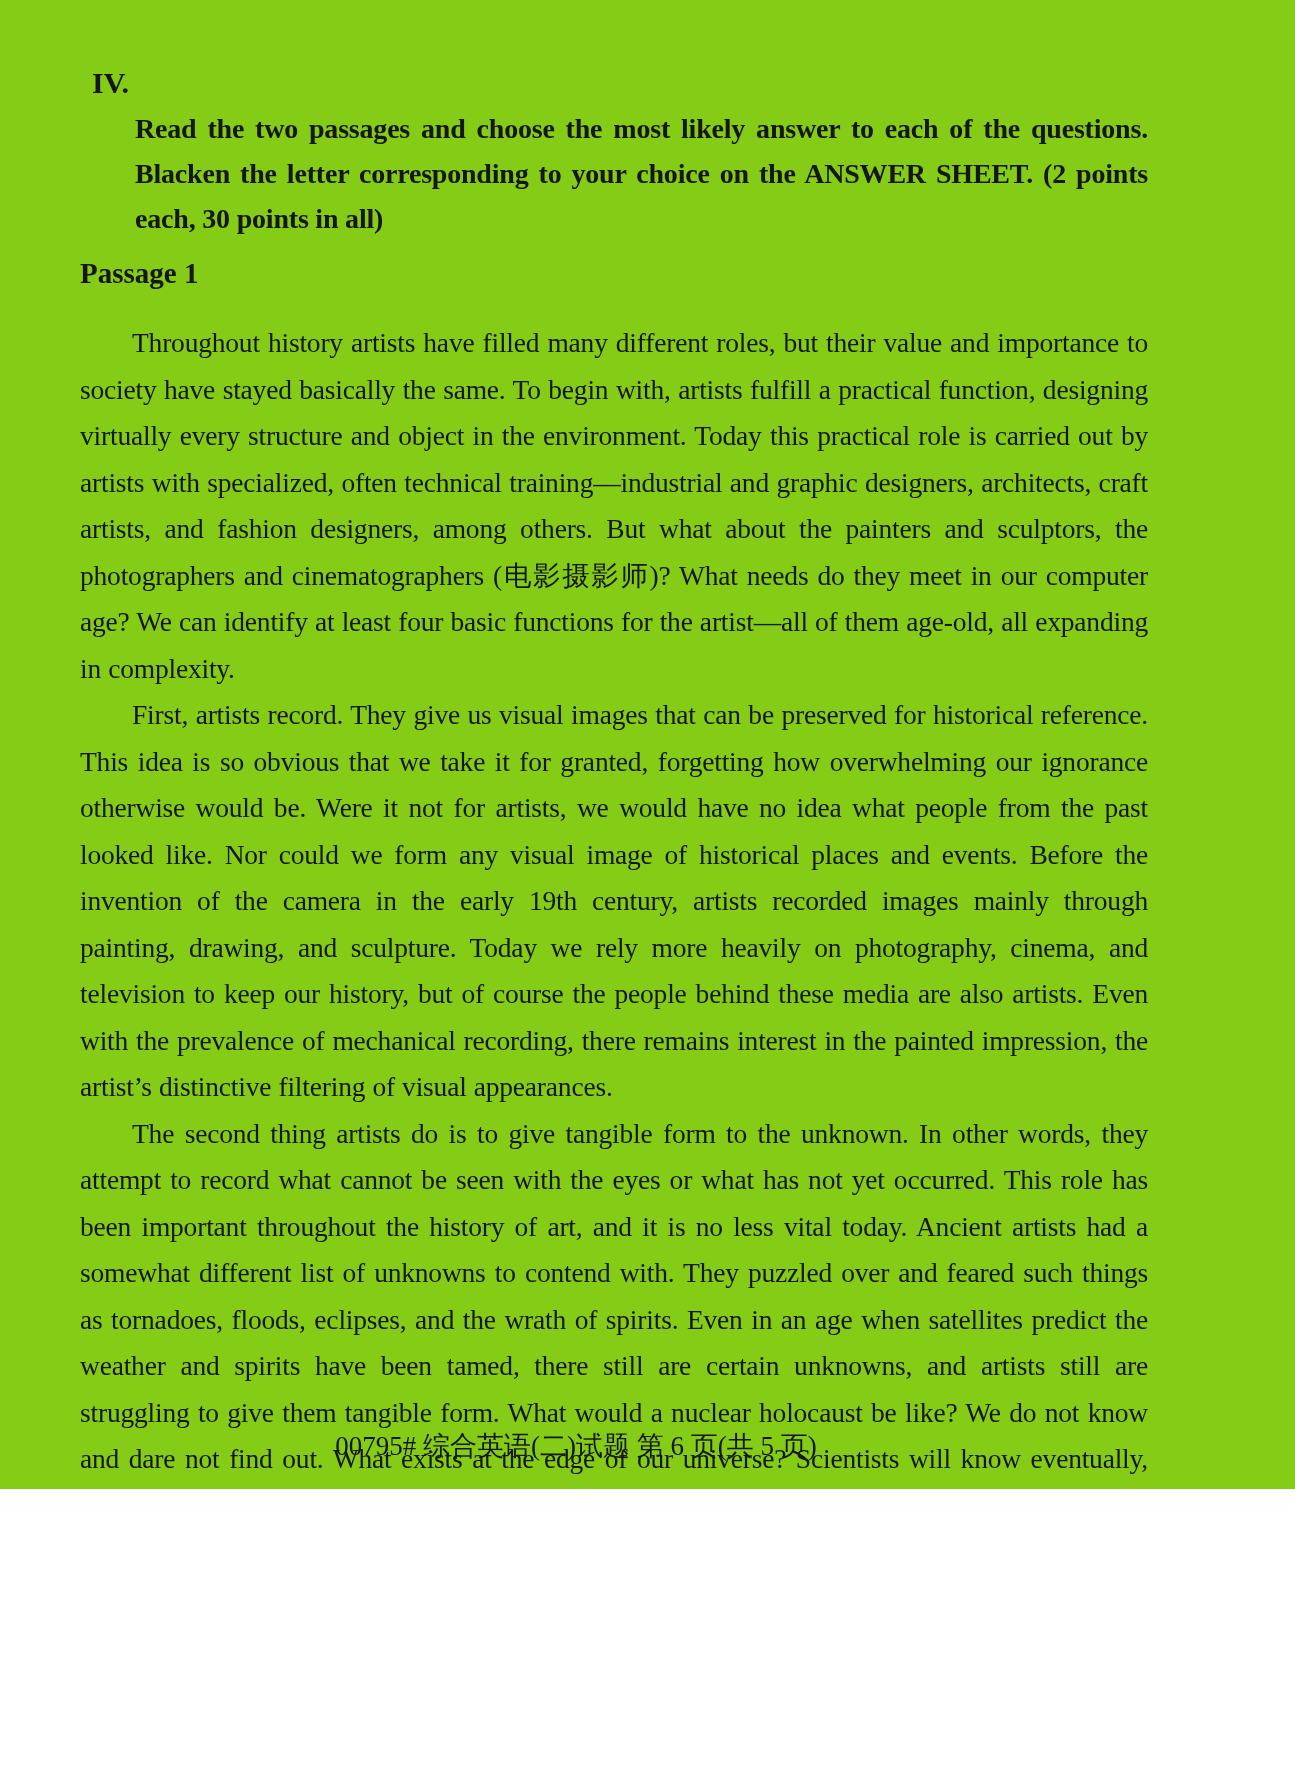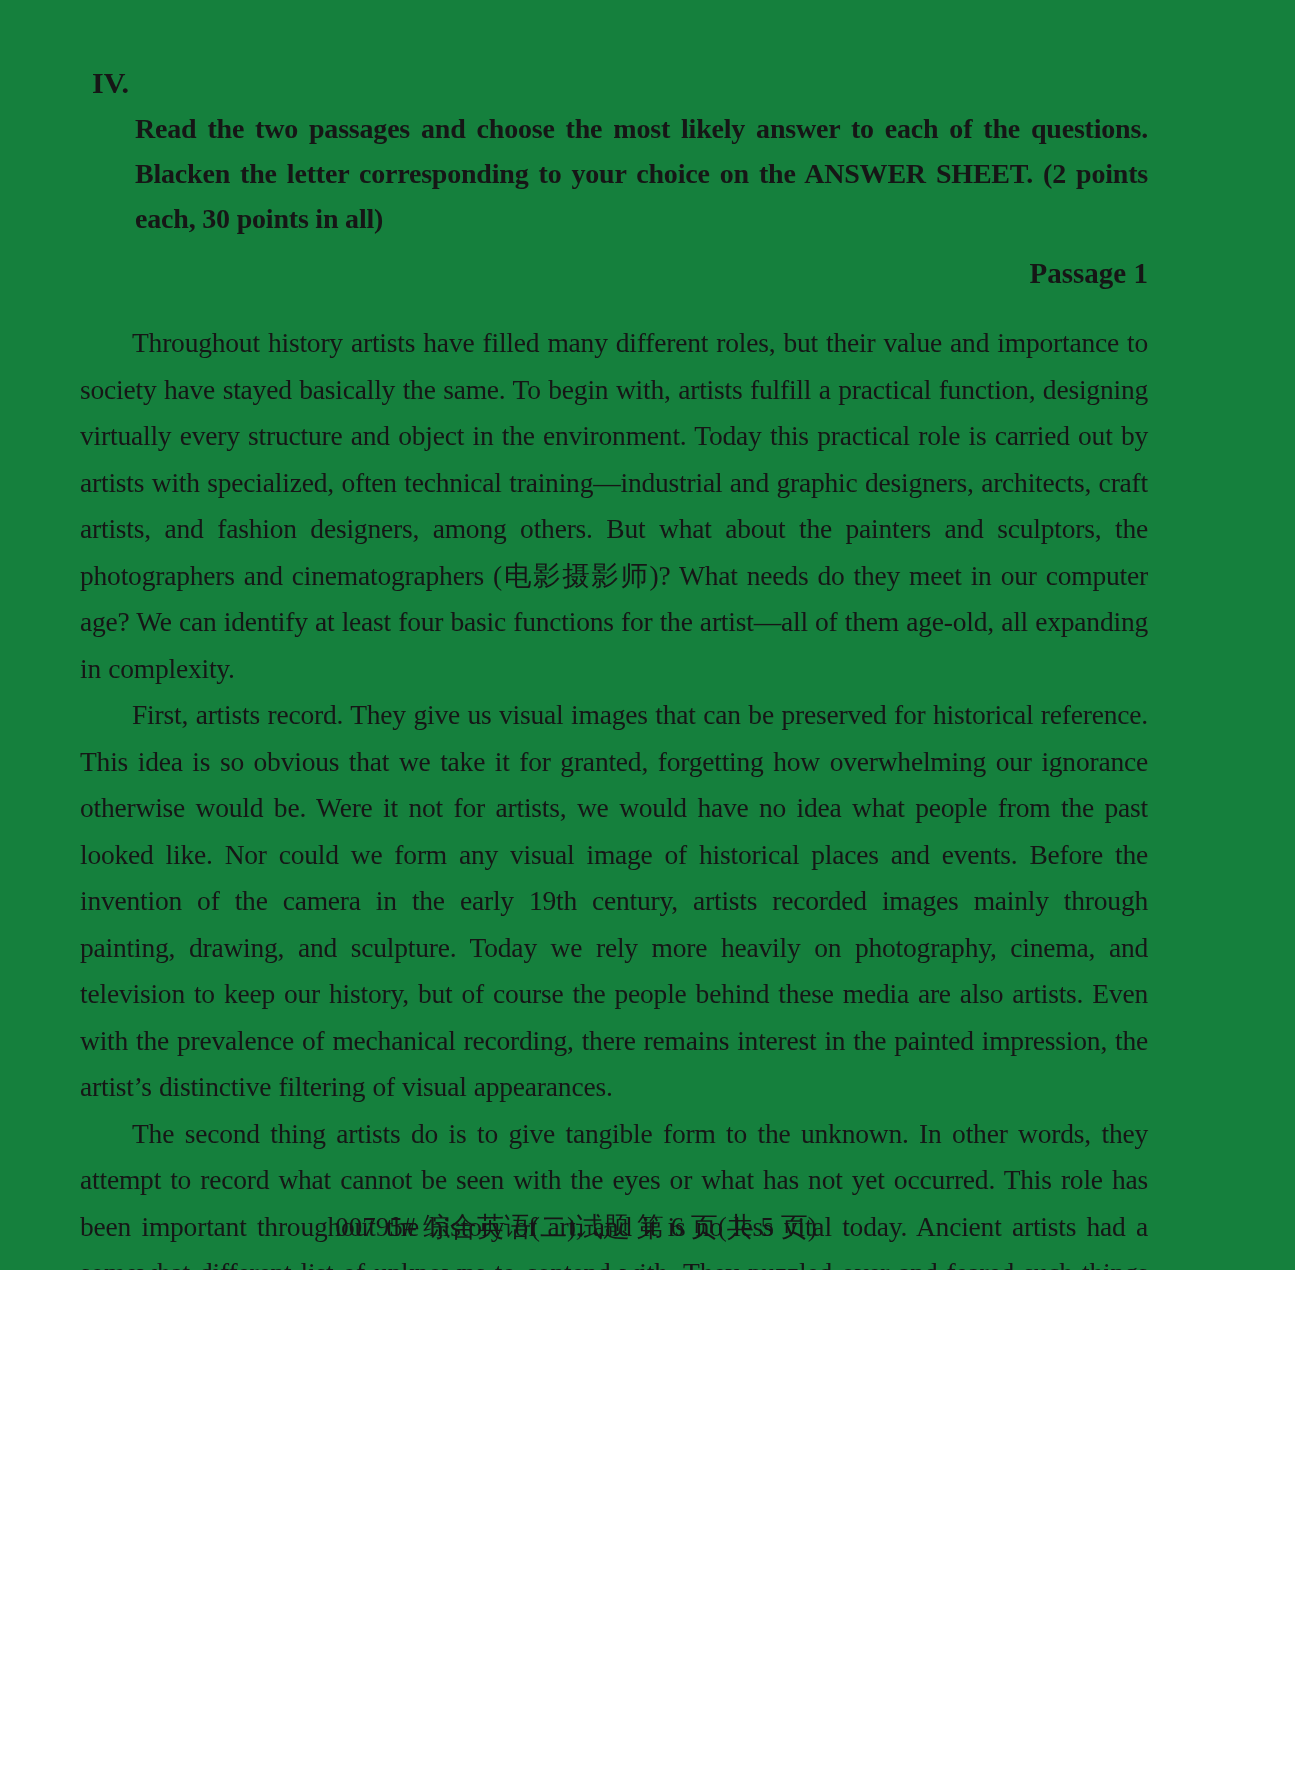--- a/index.html
+++ b/index.html
@@ -3,23 +3,23 @@
 <meta charset="utf-8">
 <style>
   html, body {
     margin: 0;
     padding: 0;
     background: #ffffff;
   }
   .page {
     position: relative;
     width: 1295px;
-    height: 1270px;
+    height: 1489px;
     margin: 0 auto;
-    background: #15803d;
+    background: #84cc16;
     color: #161616;
     font-family: "Liberation Serif", "DejaVu Serif", serif;
     box-sizing: border-box;
     padding: 59px 147px 0 80px;
     overflow: hidden;
   }
   .section-header {
     display: flex;
     align-items: baseline;
     gap: 13px;
@@ -35,21 +35,21 @@
     font-size: 28px;
     line-height: 45px;
     text-align: justify;
     letter-spacing: -0.2px;
   }
   .passage-title {
     margin-top: 9px;
     font-weight: bold;
     font-size: 29px;
     line-height: 47px;
-    text-align: right;
+    text-align: left;
   }
   .passage {
     margin-top: 23px;
   }
   .passage p {
     margin: 0;
     font-size: 27.5px;
     line-height: 46.5px;
     text-align: justify;
     text-indent: 52px;

